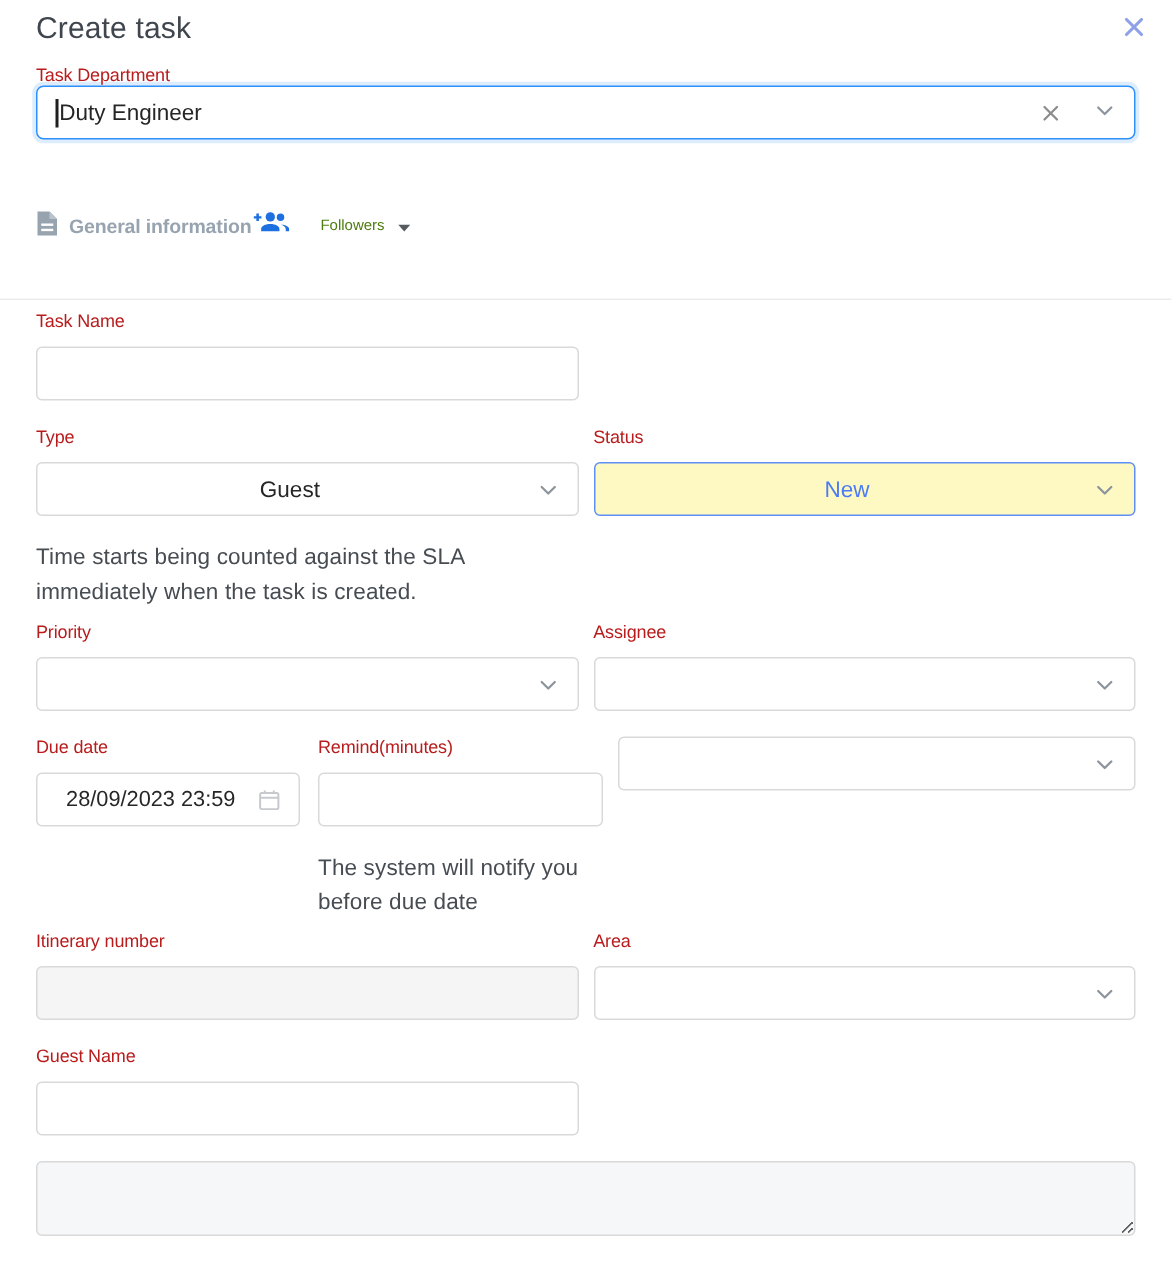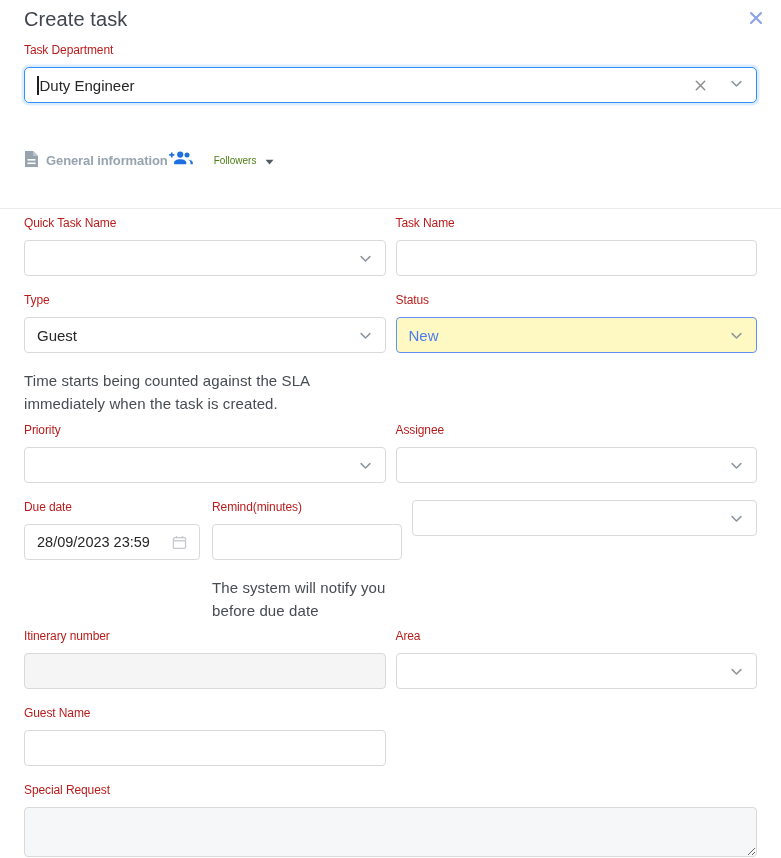--- a/index.html
+++ b/index.html
@@ -35,32 +35,31 @@
   .control {
     height: 36px; width: 100%;
     border: 1px solid #D9D9D9; border-radius: 4px;
     background: #fff;
     display: flex; align-items: center;
     padding: 0 12px;
     font-size: 15px; color: #262626;
     font-family: "Liberation Sans", sans-serif;
   }
   input.control { outline: none; }
-  .control .value { flex: 1; white-space: nowrap; overflow: hidden; }
+  .control .value { flex: 1; white-space: nowrap; overflow: hidden; text-align: center; }
   .control .chevron { flex: 0 0 auto; display: flex; align-items: center; margin-left: 8px; }
 
   .dept-control {
     height: 36px;
     border: 1.5px solid #2E90FA; border-radius: 5px;
     box-shadow: 0 0 0 2.5px rgba(46,144,250,0.16);
     background: #fff;
     display: flex; align-items: center;
     padding: 0 12px;
     font-size: 15px; color: #262626;
-    margin-top: 10px;
   }
   .text-cursor { width: 1.5px; height: 19px; background: #1f1f1f; margin-right: 1px; }
   .clear-x {
     color: #8C8C8C; font-size: 15px; line-height: 1; margin-right: 22px;
     cursor: pointer; display: flex; align-items: center;
   }
 
   .status-control { border-color: #5F8FF5; background: #fef9c3; }
   .status-control .value { color: #4B7BF5; }
 
@@ -168,31 +167,20 @@
       <svg width="9" height="6" viewBox="0 0 9 6">
           <path d="M0.5 0.8 h8 l-4 4.6 z" fill="#555B61"></path>
         </svg>
     </span>
   </div>
 </div>
 
 <div class="divider"></div>
 
 <div class="grid2 pad mt7">
-  <div>
-    <span class="field-label">Quick Task Name</span>
-    <div class="control">
-      <span class="value"></span>
-      <span class="chevron">
-        <svg width="15" height="15" viewBox="0 0 24 24">
-            <path d="M5 9l7 7 7-7" stroke="#8C959E" stroke-width="2.4" fill="none" stroke-linecap="round" stroke-linejoin="round"></path>
-          </svg>
-      </span>
-    </div>
-  </div>
   <div>
     <span class="field-label">Task Name</span>
     <input class="control" type="text" value="" style="">
   </div>
 </div>
 
 <div class="grid2 pad mt17">
   <div>
     <span class="field-label">Type</span>
     <div class="control">
@@ -297,15 +285,14 @@
 
 <div class="grid2 pad mt17">
   <div>
     <span class="field-label">Guest Name</span>
     <input class="control" type="text" value="" style="">
   </div>
   <div></div>
 </div>
 
 <div class="pad mt17">
-  <span class="field-label">Special Request</span>
   <textarea class="special" style=""></textarea>
 </div>
 
 </body></html>

